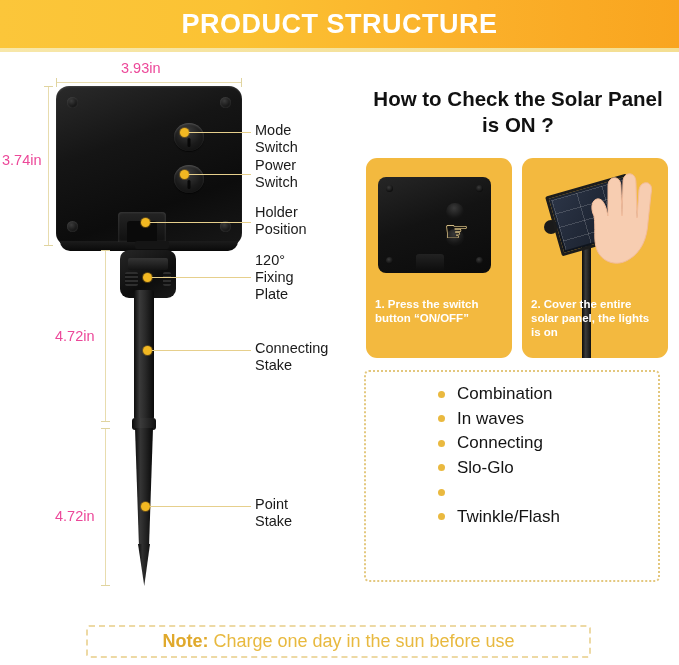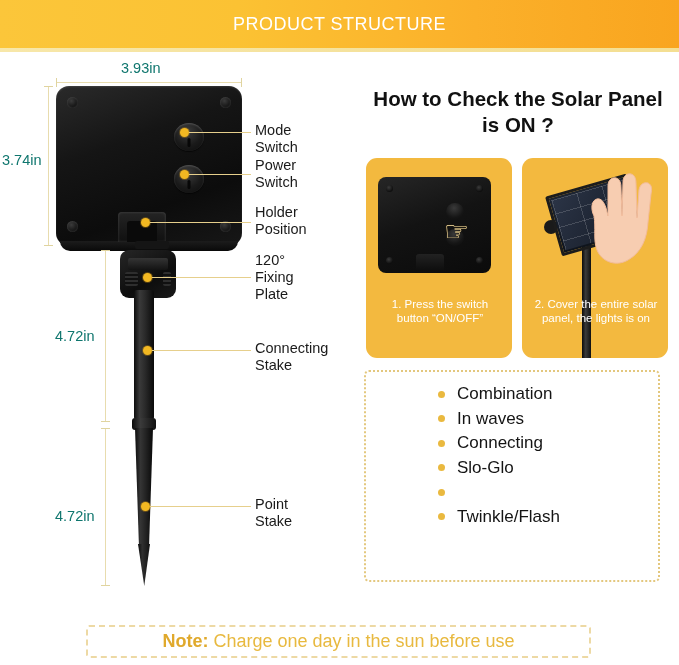--- a/index.html
+++ b/index.html
@@ -21,37 +21,37 @@
     position: absolute;
     left: 0; top: 0;
     width: 679px; height: 48px;
     background: linear-gradient(to right, #fbc63a 0%, #fbc233 35%, #fbb02a 70%, #f9a51f 100%);
     display: flex;
     align-items: center;
     justify-content: center;
   }
   .header-title {
     color: #ffffff;
-    font-size: 18px;
-    font-weight: normal;
+    font-size: 27px;
+    font-weight: bold;
     letter-spacing: 0.5px;
   }
   .header-underline {
     position: absolute;
     left: 0; top: 48px;
     width: 679px; height: 4px;
     background: linear-gradient(to right, #f6e39a 0%, #f3dd8c 50%, #f2d97f 100%);
     opacity: .85;
   }
 
   
   .dim-label {
     position: absolute;
     font-size: 14.5px;
-    color: #0f766e;
+    color: #ec4899;
     white-space: nowrap;
   }
   .callout-label {
     position: absolute;
     font-size: 14.5px;
     line-height: 17px;
     color: #1a1a1a;
     white-space: pre-line;
   }
 
@@ -233,23 +233,22 @@
     background: #f3b93f;
     overflow: hidden;
   }
   .card.one { left: 366px; }
   .card.two { left: 522px; }
   .card-caption {
     position: absolute;
     left: 9px; right: 7px; top: 139px;
     color: #ffffff;
     font-size: 11.5px;
-    font-weight: normal;
+    font-weight: bold;
     line-height: 14px;
-    text-align: center;
   }
 
   
   .mini-panel {
     position: absolute;
     left: 12px; top: 19px;
     width: 113px; height: 96px;
     border-radius: 8px;
     background: linear-gradient(160deg, #262626 0%, #131313 45%, #0b0b0b 100%);
   }

